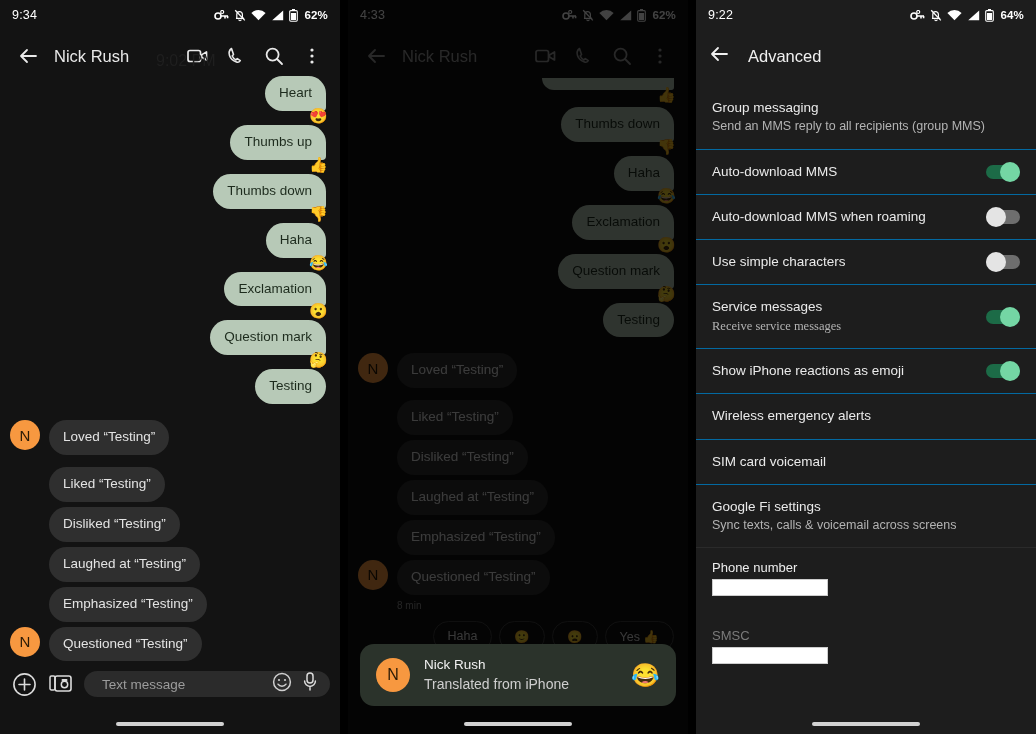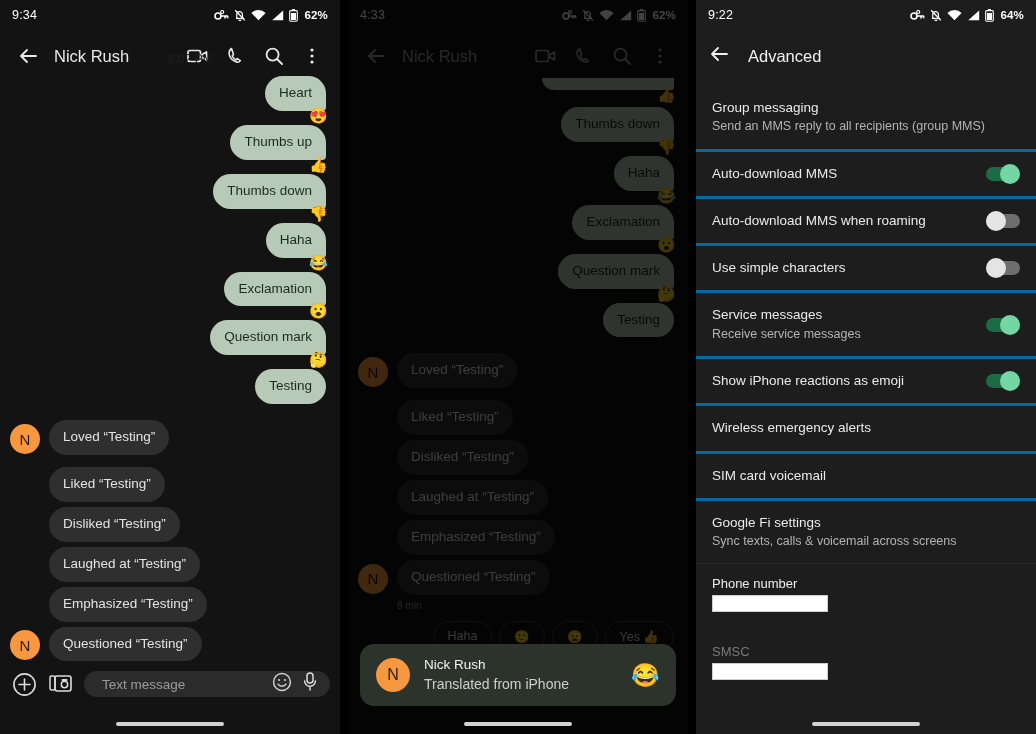--- a/index.html
+++ b/index.html
@@ -52,31 +52,31 @@
   .appbar .back { width: 36px; height: 36px; display:flex; align-items:center; justify-content:center; }
   .appbar .title {
     color: #e9e9e9;
     font-size: 16.5px;
     margin-left: 6px;
     white-space: nowrap;
   }
   .appbar .spacer { flex: 1 1 auto; }
   .appbar .act { width: 36px; height: 36px; display:flex; align-items:center; justify-content:center; }
   .ghost-time {
-    position: absolute; left: 168px; top: 52px;
-    font-size: 12px; color: #1f1f1f;
+    position: absolute; left: 156px; top: 52px;
+    font-size: 16px; color: #1f1f1f;
   }
 
   
   .convo {
     position: relative;
     height: 652px;
     padding: 0 10px;
   }
-  .row { display: flex; align-items: flex-end; margin-bottom: 5px; position: relative; }
+  .row { display: flex; margin-bottom: 5px; position: relative; }
   .row.out { justify-content: flex-end; }
   .row.in  { justify-content: flex-start; }
 
   .bubble {
     max-width: 230px;
     padding: 9px 14px;
     font-size: 13.5px;
     line-height: 1.25;
     border-radius: 18px;
     white-space: nowrap;
@@ -199,21 +199,21 @@
   
   .set-appbar {
     height: 52px; display: flex; align-items: center;
     padding: 0 12px; gap: 18px;
   }
   .set-appbar .stitle { color: #f0f0f0; font-size: 16.5px; }
   .set-list { padding-top: 4px; }
   .set-item {
     position: relative;
     padding: 13px 16px;
-    border-top: 3px solid #0369a1;
+    border-top: 1px solid #0369a1;
     display: flex; align-items: center;
   }
   .set-item:first-child { border-top: none; }
   .set-text { flex: 1 1 auto; min-width: 0; }
   .set-title { color: #eaeaea; font-size: 13.5px; line-height: 1.35; }
   .set-sub { color: #b3b3b3; font-size: 12.5px; line-height: 1.4; margin-top: 1px; }
 
   .toggle {
     flex: 0 0 auto;
     width: 34px; height: 14px;
@@ -636,21 +636,21 @@
           <span class="set-title" style="display:block;">Use simple characters</span>
         </span>
         <span class="toggle off">
             <span class="knob"></span>
           </span>
       </div>
 
       <div class="set-item">
         <span class="set-text">
           <span class="set-title" style="display:block;">Service messages</span>
-          <span class="set-sub" style="display:block;">Receive service messages</span>
+          <span class="set-sub" style="display:block;font-family:Liberation Serif, serif;">Receive service messages</span>
         </span>
         <span class="toggle on">
             <span class="knob"></span>
           </span>
       </div>
 
       <div class="set-item">
         <span class="set-text">
           <span class="set-title" style="display:block;">Show iPhone reactions as emoji</span>
         </span>

